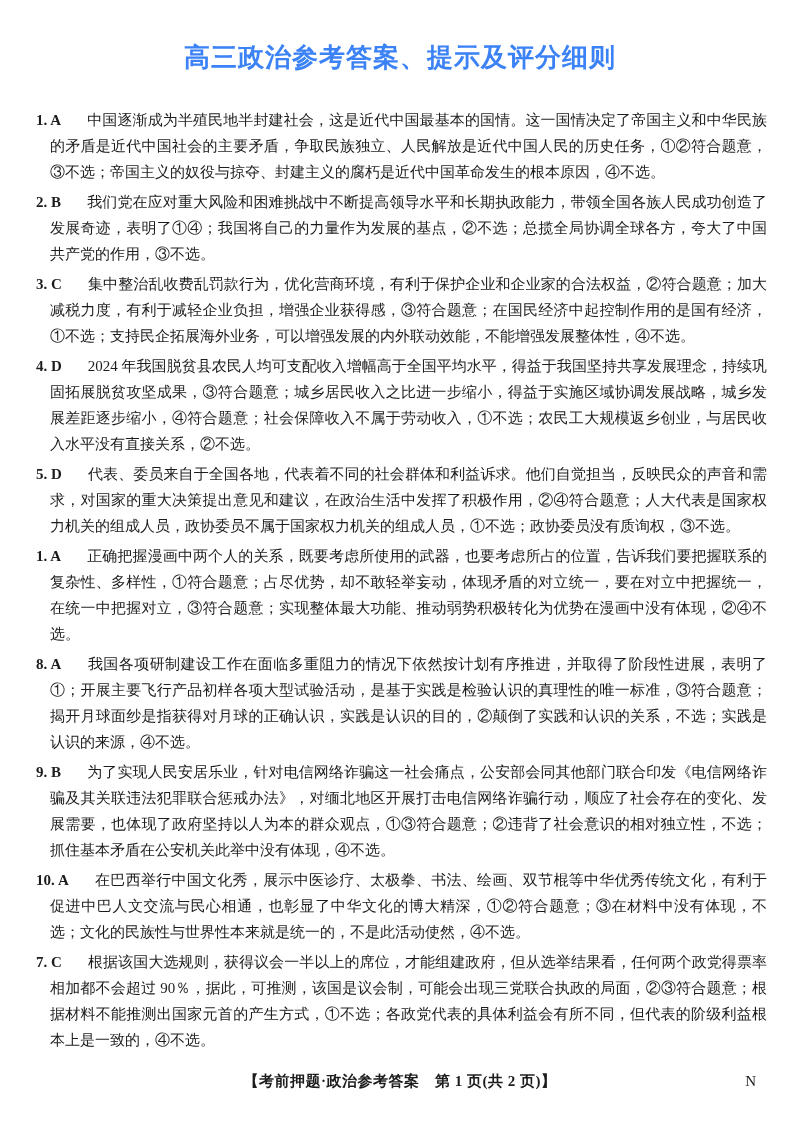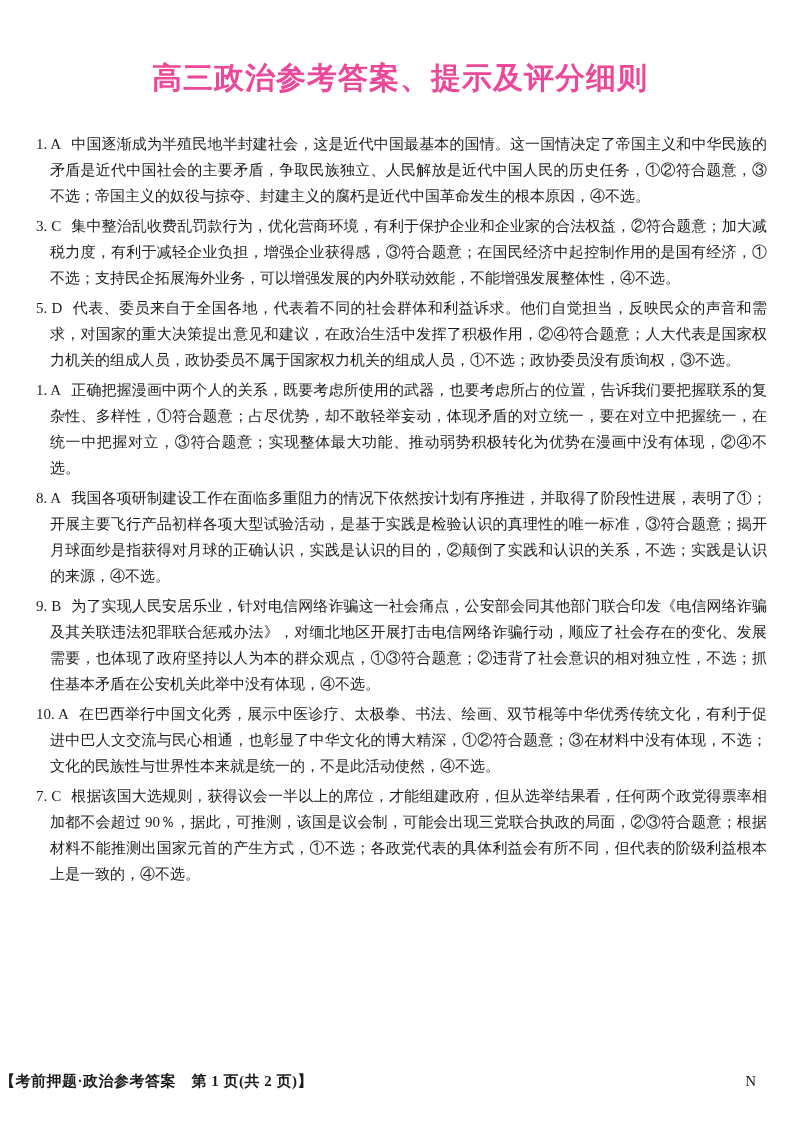--- a/index.html
+++ b/index.html
@@ -11,76 +11,78 @@
     font-family: "Liberation Serif", "DejaVu Serif", serif;
     color: #1c1c1c;
     overflow: hidden;
   }
   .page {
     position: absolute;
     inset: 0;
     background: #ffffff;
   }
   .title {
-    margin-top: 58px;
+    margin-top: 40px;
     text-align: center;
     font-family: "Liberation Sans", "DejaVu Sans", sans-serif;
     font-weight: 700;
-    font-size: 30px;
+    font-size: 26px;
     letter-spacing: 1px;
-    color: #ec4899;
+    color: #3b82f6;
   }
   .answers {
     margin-top: 32px;
     padding: 0 33px 0 50px;
     font-size: 15px;
     line-height: 26px;
     text-align: justify;
   }
   .item {
     text-indent: -14px;   
     margin-bottom: 4px;
   }
   .item .label {
-    font-weight: 400;
-    margin-right: 10px;
+    font-weight: 700;
+    margin-right: 26px;
     white-space: pre;
   }
   .footer {
     position: absolute;
     top: 1068px;
     left: 0;
     right: 0;
     height: 26px;
     font-size: 15px;
     line-height: 26px;
   }
   .footer-caption {
     display: block;
-    text-align: left;
+    text-align: center;
     font-weight: 700;
     letter-spacing: 0.5px;
   }
   .footer-mark {
     position: absolute;
     right: 44px;
     top: 0;
     font-weight: 400;
     font-size: 15px;
   }
 </style>
 </head>
 <body>
 
 <div class="page">
   <h1 class="title">高三政治参考答案、提示及评分细则</h1>
 
   <div class="answers" id="answers-list">
       <p class="item"><span class="label">1. A</span><span class="text">中国逐渐成为半殖民地半封建社会，这是近代中国最基本的国情。这一国情决定了帝国主义和中华民族的矛盾是近代中国社会的主要矛盾，争取民族独立、人民解放是近代中国人民的历史任务，①②符合题意，③不选；帝国主义的奴役与掠夺、封建主义的腐朽是近代中国革命发生的根本原因，④不选。</span></p>
+      <p class="item"><span class="label">2. B</span><span class="text">我们党在应对重大风险和困难挑战中不断提高领导水平和长期执政能力，带领全国各族人民成功创造了发展奇迹，表明了①④；我国将自己的力量作为发展的基点，②不选；总揽全局协调全球各方，夸大了中国共产党的作用，③不选。</span></p>
       <p class="item"><span class="label">3. C</span><span class="text">集中整治乱收费乱罚款行为，优化营商环境，有利于保护企业和企业家的合法权益，②符合题意；加大减税力度，有利于减轻企业负担，增强企业获得感，③符合题意；在国民经济中起控制作用的是国有经济，①不选；支持民企拓展海外业务，可以增强发展的内外联动效能，不能增强发展整体性，④不选。</span></p>
+      <p class="item"><span class="label">4. D</span><span class="text">2024 年我国脱贫县农民人均可支配收入增幅高于全国平均水平，得益于我国坚持共享发展理念，持续巩固拓展脱贫攻坚成果，③符合题意；城乡居民收入之比进一步缩小，得益于实施区域协调发展战略，城乡发展差距逐步缩小，④符合题意；社会保障收入不属于劳动收入，①不选；农民工大规模返乡创业，与居民收入水平没有直接关系，②不选。</span></p>
       <p class="item"><span class="label">5. D</span><span class="text">代表、委员来自于全国各地，代表着不同的社会群体和利益诉求。他们自觉担当，反映民众的声音和需求，对国家的重大决策提出意见和建议，在政治生活中发挥了积极作用，②④符合题意；人大代表是国家权力机关的组成人员，政协委员不属于国家权力机关的组成人员，①不选；政协委员没有质询权，③不选。</span></p>
       <p class="item"><span class="label">1. A</span><span class="text">正确把握漫画中两个人的关系，既要考虑所使用的武器，也要考虑所占的位置，告诉我们要把握联系的复杂性、多样性，①符合题意；占尽优势，却不敢轻举妄动，体现矛盾的对立统一，要在对立中把握统一，在统一中把握对立，③符合题意；实现整体最大功能、推动弱势积极转化为优势在漫画中没有体现，②④不选。</span></p>
       <p class="item"><span class="label">8. A</span><span class="text">我国各项研制建设工作在面临多重阻力的情况下依然按计划有序推进，并取得了阶段性进展，表明了①；开展主要飞行产品初样各项大型试验活动，是基于实践是检验认识的真理性的唯一标准，③符合题意；揭开月球面纱是指获得对月球的正确认识，实践是认识的目的，②颠倒了实践和认识的关系，不选；实践是认识的来源，④不选。</span></p>
       <p class="item"><span class="label">9. B</span><span class="text">为了实现人民安居乐业，针对电信网络诈骗这一社会痛点，公安部会同其他部门联合印发《电信网络诈骗及其关联违法犯罪联合惩戒办法》，对缅北地区开展打击电信网络诈骗行动，顺应了社会存在的变化、发展需要，也体现了政府坚持以人为本的群众观点，①③符合题意；②违背了社会意识的相对独立性，不选；抓住基本矛盾在公安机关此举中没有体现，④不选。</span></p>
       <p class="item"><span class="label">10. A</span><span class="text">在巴西举行中国文化秀，展示中医诊疗、太极拳、书法、绘画、双节棍等中华优秀传统文化，有利于促进中巴人文交流与民心相通，也彰显了中华文化的博大精深，①②符合题意；③在材料中没有体现，不选；文化的民族性与世界性本来就是统一的，不是此活动使然，④不选。</span></p>
       <p class="item"><span class="label">7. C</span><span class="text">根据该国大选规则，获得议会一半以上的席位，才能组建政府，但从选举结果看，任何两个政党得票率相加都不会超过 90％，据此，可推测，该国是议会制，可能会出现三党联合执政的局面，②③符合题意；根据材料不能推测出国家元首的产生方式，①不选；各政党代表的具体利益会有所不同，但代表的阶级利益根本上是一致的，④不选。</span></p>
     </div>
 
   <div class="footer">
     <span class="footer-caption">【考前押题·政治参考答案　第 1 页(共 2 页)】</span>

